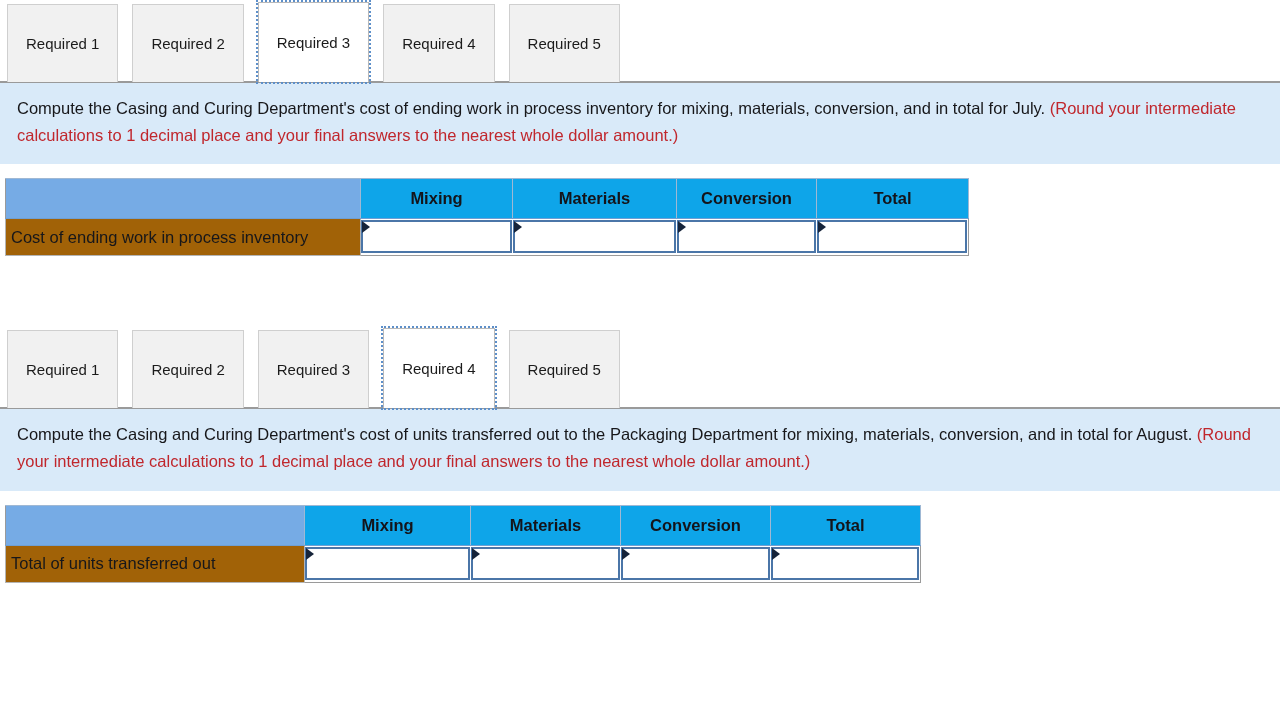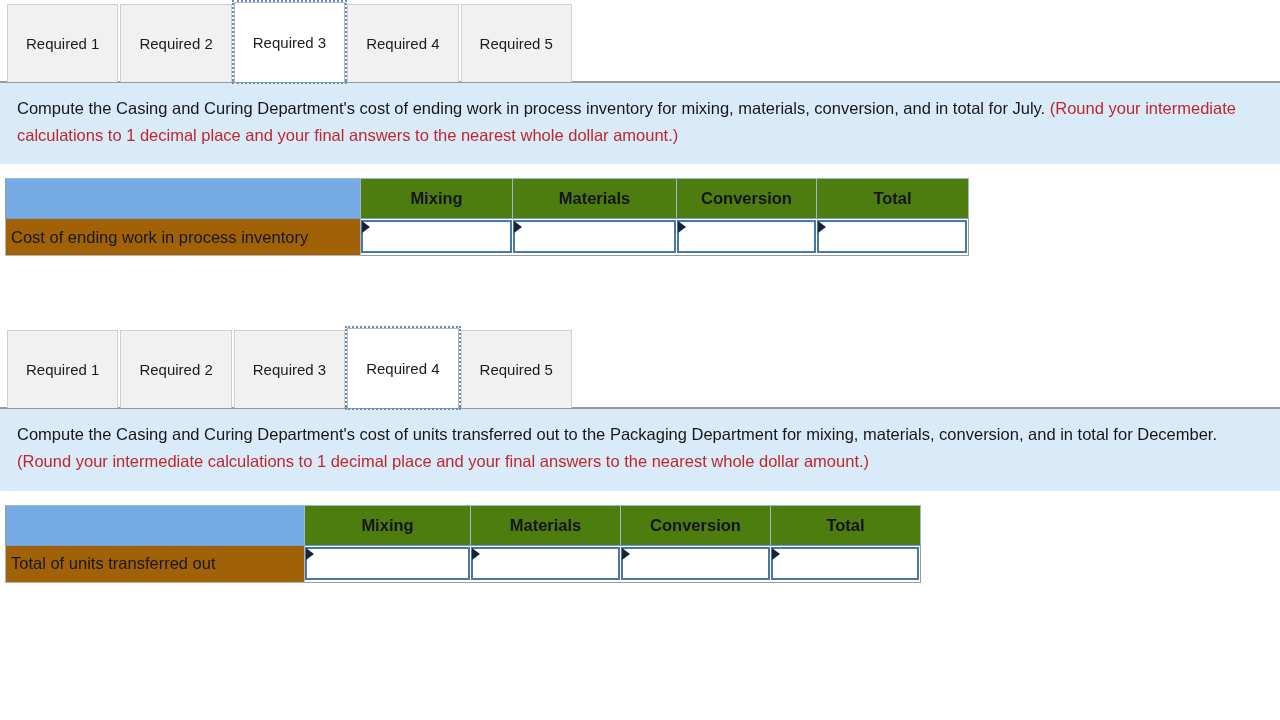--- a/index.html
+++ b/index.html
@@ -19,20 +19,21 @@
   
   .tab-block { position: relative; }
   .tab-strip {
     display: flex;
     align-items: flex-end;
     padding-left: 7px;
     box-sizing: border-box;
     height: 82px;
     position: relative;
     z-index: 2;
+    gap: 12px;
   }
   .tab {
     position: relative;
     box-sizing: border-box;
     height: 78px;
     background: #f1f1f1;
     border: 1px solid #cfcfcf;
     border-bottom: none;
     display: flex;
     align-items: center;
@@ -73,21 +74,21 @@
   .instruction .hint { color: #c0272d; }
 
   
   .data-table {
     border-collapse: collapse;
     table-layout: fixed;
     margin-left: 5px;
     border: 1px solid #9a9a9a;
   }
   .data-table th {
-    background: #4d7c0f;
+    background: #0ea5e9;
     border: 1px solid #9fb8d4;
     border-bottom: 1px solid #6f9fd3;
     color: #14141a;
     font-size: 16.5px;
     font-weight: bold;
     height: 39px;
     text-align: center;
     padding: 0;
   }
   .data-table th.corner {
@@ -225,21 +226,21 @@
     <div class="tab active">
       <span>Required 4</span>
     </div>
     <div class="tab">
       <span>Required 5</span>
     </div>
   </div>
   <div class="tab-underline"></div>
 
   <div class="instruction">
-    <span>Compute the Casing and Curing Department's cost of units transferred out to the Packaging Department for mixing, materials, conversion, and in total for December.</span>
+    <span>Compute the Casing and Curing Department's cost of units transferred out to the Packaging Department for mixing, materials, conversion, and in total for August.</span>
     <span class="hint">(Round your intermediate calculations to 1 decimal place and your final answers to the nearest whole dollar amount.)</span>
   </div>
 
   <div style="height:14px;"></div>
 
   <table class="data-table" style="width:915px;">
     <colgroup>
       <col style="width:299px;">
       <col style="width:166px;">
       <col style="width:150px;">

